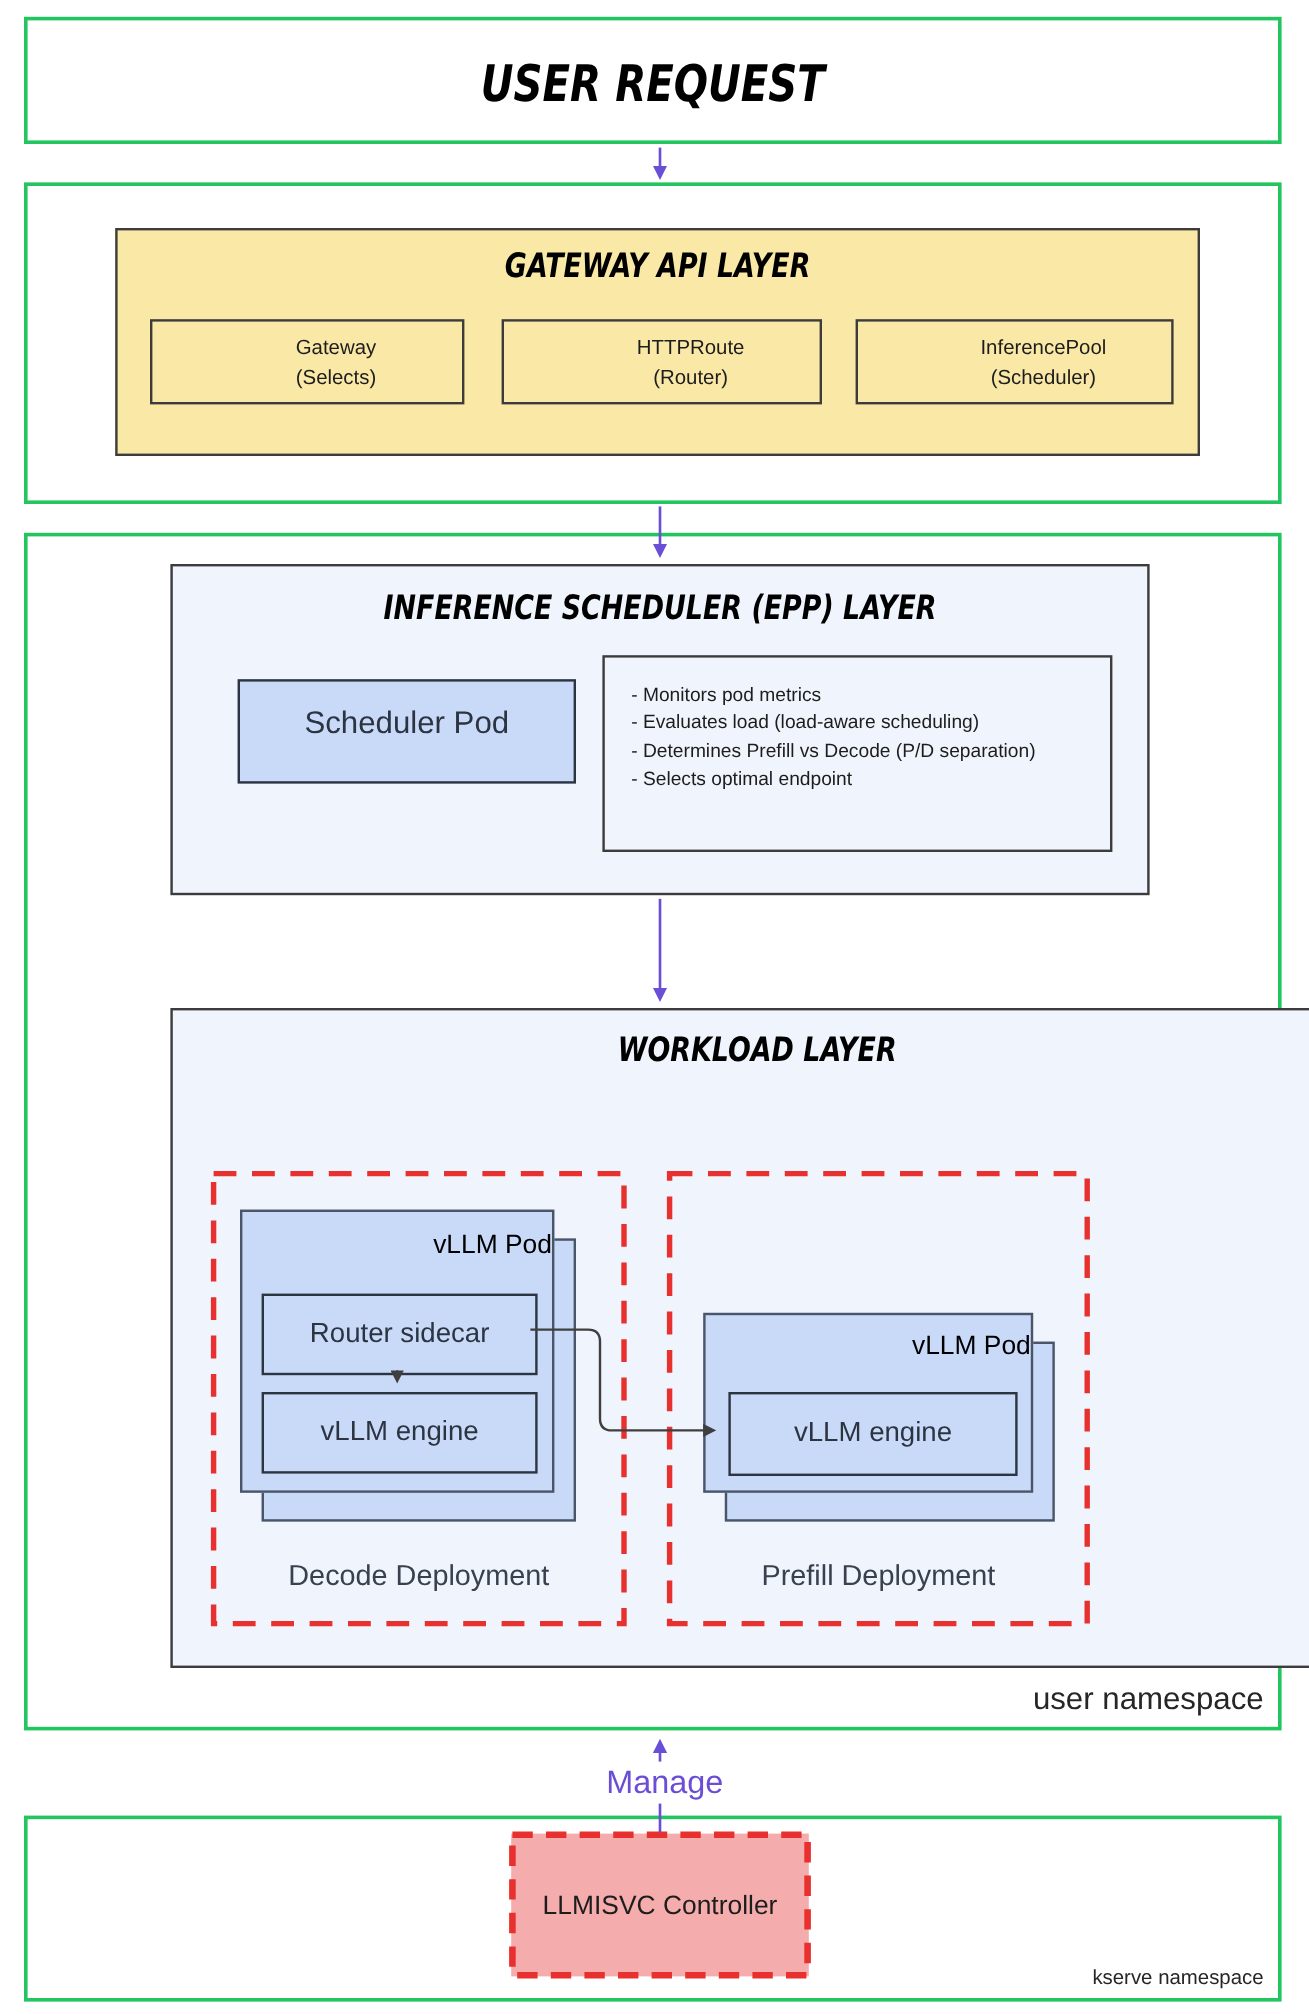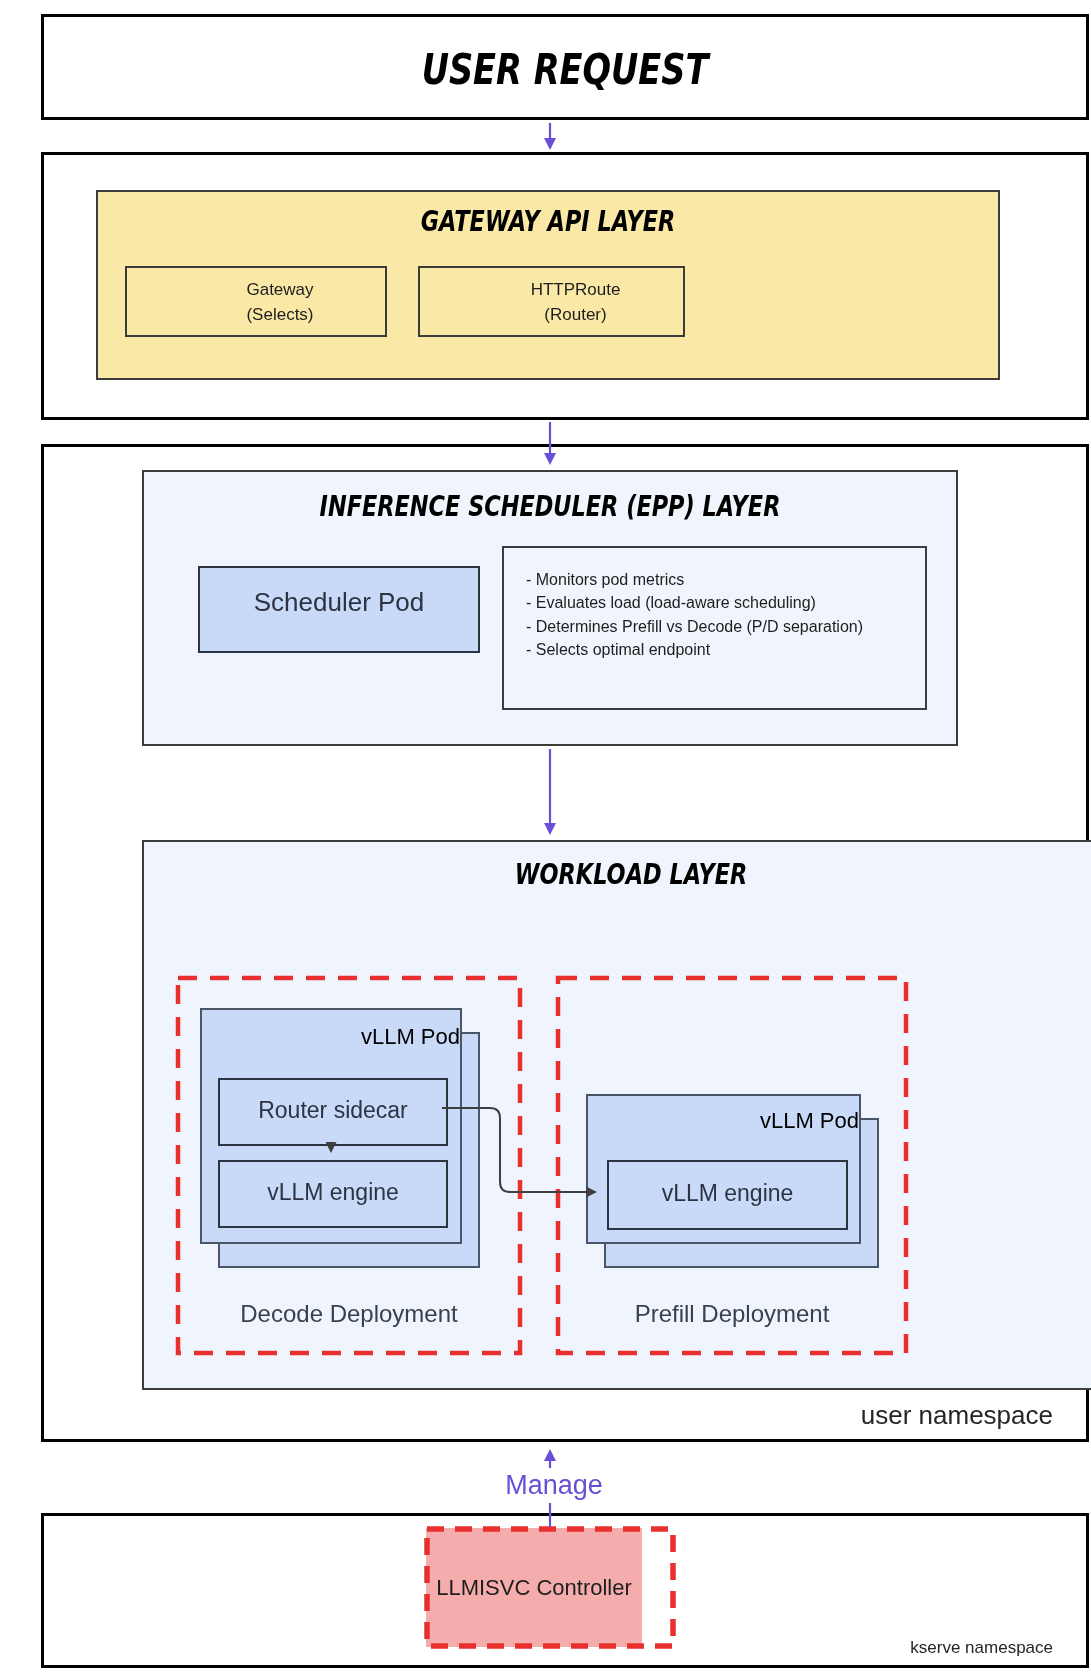--- a/index.html
+++ b/index.html
@@ -2,21 +2,21 @@
 <html><head>
 <meta charset="utf-8">
 <style>
   html,body{margin:0;padding:0;background:#ffffff;}
   .canvas{
     position:relative;width:1091px;height:1678px;background:#ffffff;
     font-family:"Liberation Sans",sans-serif;color:#1d1d1d;overflow:hidden;
   }
   .abs{position:absolute;box-sizing:border-box;}
   
-  .blueBox{border:3px solid #000000;background:#ffffff;margin-left:21px;}
+  .blueBox{border:3px solid #22c55e;background:#ffffff;}
   
   .layerBox{border:2.5px solid #3c3c3c;background:#f0f4fd;}
   .yellowBox{border:2.5px solid #3c3c3c;background:#fae8a6;}
   .yellowChild{border:2px solid #3c3c3c;background:#fae8a6;text-align:center;
     font-size:17px;line-height:25px;color:#1d1d1d;padding-top:9px;padding-left:48px;}
   .podCard{border:2px solid #4a5568;background:#c9daf8;}
   .innerBox{border:2px solid #2c3442;background:#c9daf8;text-align:center;color:#2c3442;}
   .notesBox{border:2px solid #3c3c3c;background:#f0f4fd;padding:20px 10px 0 22px;
     font-size:16px;line-height:23.4px;color:#1d1d1d;}
   .toon{display:block;text-align:center;font-family:"DejaVu Sans",sans-serif;
@@ -42,20 +42,24 @@
     <span class="toon" style="font-size:28px;margin-top:13px;">GATEWAY API LAYER</span>
   </div>
   <div class="abs yellowChild" style="left:125px;top:266px;width:262px;height:71px;">
     <div>Gateway</div>
     <div>(Selects)</div>
   </div>
   <div class="abs yellowChild" style="left:418px;top:266px;width:267px;height:71px;">
     <div>HTTPRoute</div>
     <div>(Router)</div>
   </div>
+  <div class="abs yellowChild" style="left:713px;top:266px;width:265px;height:71px;">
+    <div>InferencePool</div>
+    <div>(Scheduler)</div>
+  </div>
 
   <div class="abs blueBox" style="left:20px;top:444px;width:1048px;height:998px;"></div>
 
   <div class="abs layerBox" style="left:142px;top:470px;width:816px;height:276px;">
     <span class="toon" style="font-size:28px;margin-top:18px;">INFERENCE SCHEDULER (EPP) LAYER</span>
   </div>
   <div class="abs innerBox" style="left:198px;top:566px;width:282px;height:87px;line-height:68px;font-size:26px;">Scheduler Pod</div>
   <div class="abs notesBox" style="left:502px;top:546px;width:425px;height:164px;">
     <div>- Monitors pod metrics</div>
     <div>- Evaluates load (load-aware scheduling)</div>
@@ -80,21 +84,21 @@
   <div class="abs podCard" style="left:604px;top:1118px;width:275px;height:150px;"></div>
   <div class="abs podCard" style="left:586px;top:1094px;width:275px;height:150px;">
     <span class="podLabel" style="top:12px;">vLLM Pod</span>
     <div class="innerBox" style="position:absolute;left:19px;top:64px;width:237px;height:66px;line-height:62px;font-size:23px;">vLLM engine</div>
   </div>
   <div class="abs caption" style="left:556px;top:1300px;width:352px;">Prefill Deployment</div>
 
   <div class="abs nsLabel" style="right:38px;top:1400px;width:300px;font-size:26px;">user namespace</div>
 
   <div class="abs blueBox" style="left:20px;top:1513px;width:1048px;height:155px;"></div>
-  <div class="abs" style="left:426px;top:1528px;width:216px;height:119px;background:#f5acac;
+  <div class="abs" style="left:426px;top:1528px;width:248px;height:119px;background:#f5acac;
        display:flex;align-items:center;justify-content:center;font-size:22px;color:#1d1d1d;">
     <span>LLMISVC Controller</span>
   </div>
   <div class="abs nsLabel" style="right:38px;top:1638px;width:300px;font-size:17px;">kserve namespace</div>
 
   <svg class="overlay" width="1091" height="1678" viewBox="0 0 1091 1678">
     <defs>
       <marker id="ahPurple" markerUnits="userSpaceOnUse" markerWidth="12" markerHeight="12" viewBox="0 0 12 12" refX="8" refY="6" orient="auto">
         <path d="M0,0 L12,6 L0,12 Z" fill="#6a4fd6"></path>
       </marker>

